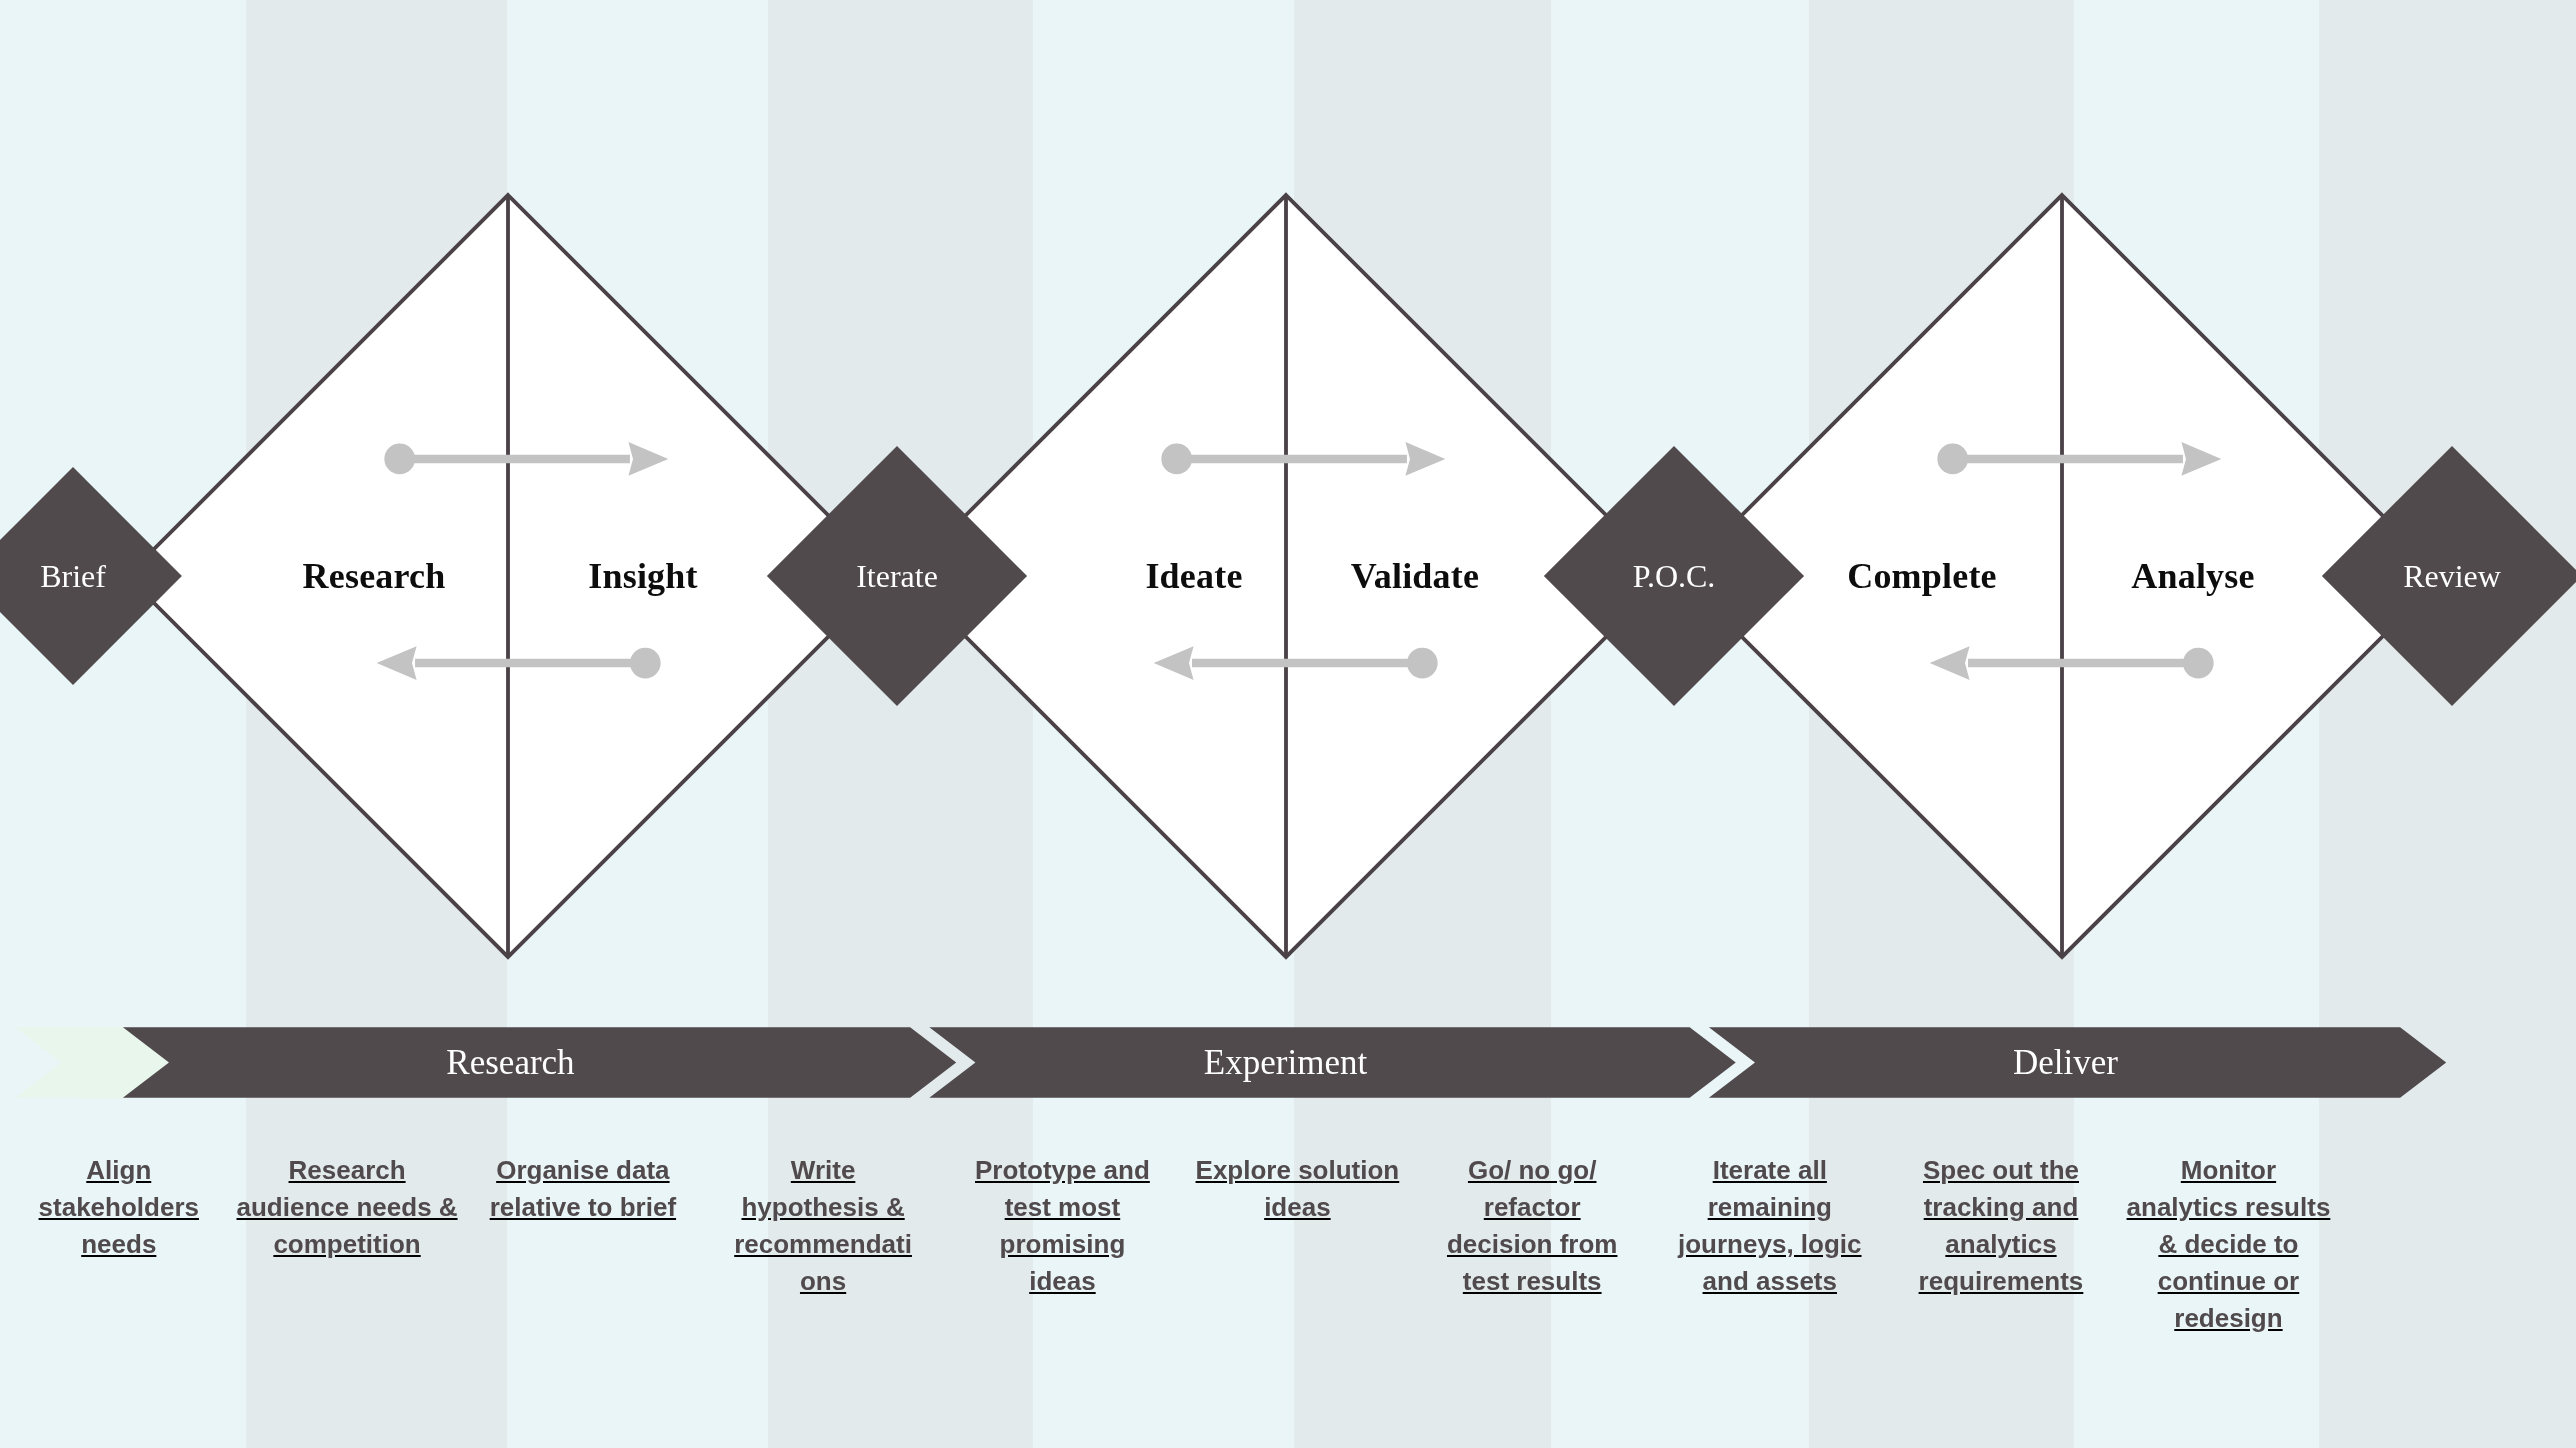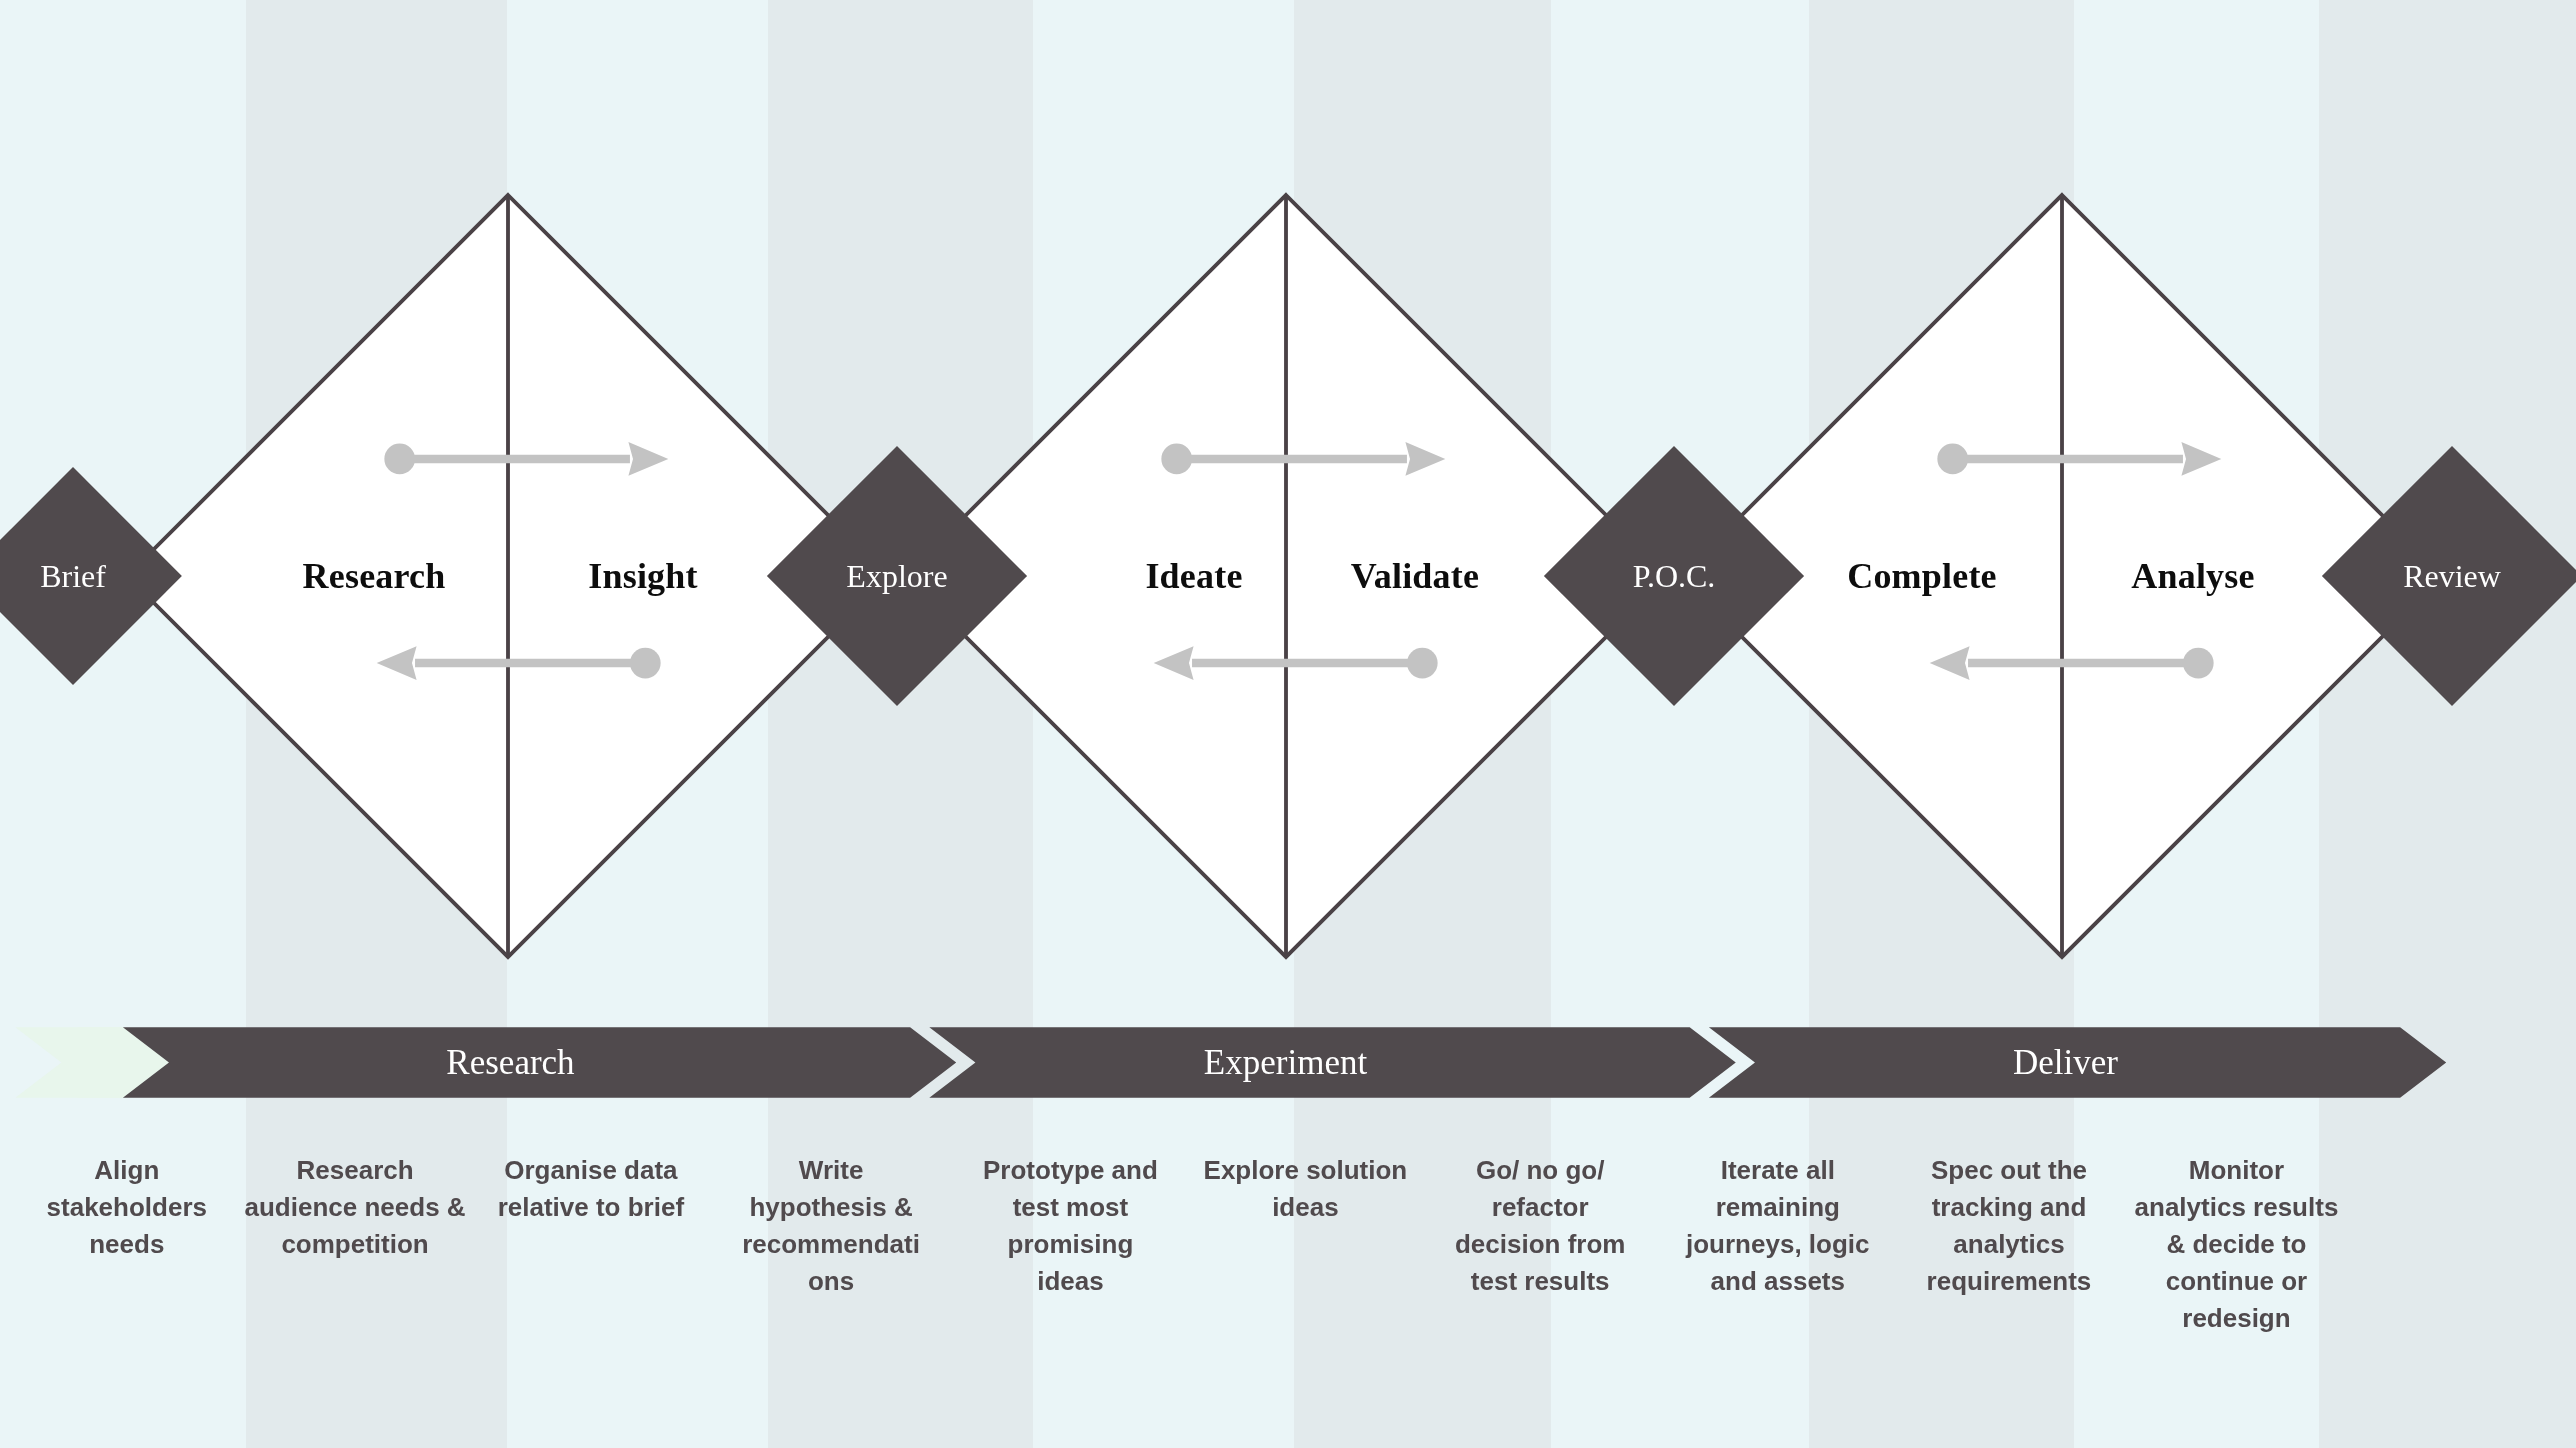--- a/index.html
+++ b/index.html
@@ -114,25 +114,26 @@
     justify-content: center;
     color: #ffffff;
     font-family: "Liberation Serif", serif;
     font-size: 35px;
     white-space: nowrap;
   }
 
   
   .captions {
     position: absolute;
-    left: 16px;
+    left: 8px;
     top: 1152px;
     width: 2337px;
     z-index: 3;
     display: flex;
+    text-decoration: underline;
   }
   .caption-cell {
     display: flex;
     justify-content: center;
     align-items: flex-start;
     box-sizing: border-box;
   }
   .caption-cell p {
     margin: 0;
     text-align: center;
@@ -220,21 +221,21 @@
   <div class="phase-label" style="left:1922px;top:576px;">Complete</div>
   <div class="phase-label" style="left:2193px;top:576px;">Analyse</div>
 
   <div class="node" style="left:73px;top:576px;">
     <div class="shape"></div>
     <div class="node-label">Brief</div>
   </div>
 
   <div class="node wide" style="left:897px;top:576px;">
     <div class="shape"></div>
-    <div class="node-label">Explore</div>
+    <div class="node-label">Iterate</div>
   </div>
 
   <div class="node wide" style="left:1674px;top:576px;">
     <div class="shape"></div>
     <div class="node-label">P.O.C.</div>
   </div>
 
   <div class="node wide" style="left:2452px;top:576px;">
     <div class="shape"></div>
     <div class="node-label">Review</div>

